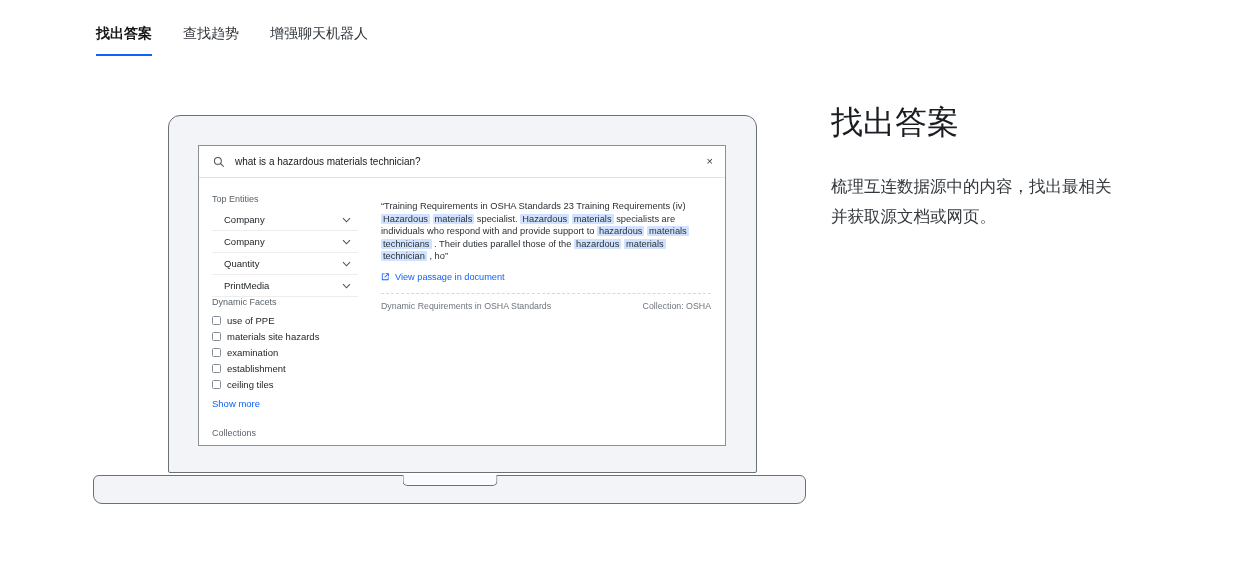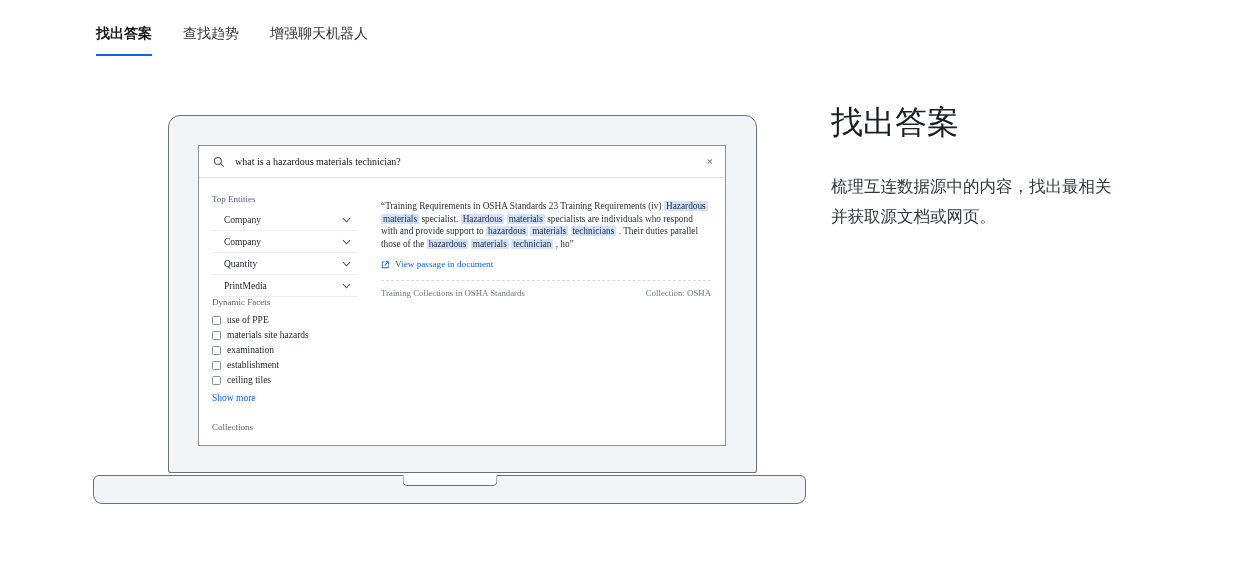--- a/index.html
+++ b/index.html
@@ -1,18 +1,18 @@
 <!DOCTYPE html>
 <html><head>
 <meta charset="utf-8">
 <style>
   * { margin:0; padding:0; box-sizing:border-box; }
   html,body { background:#fff; }
   body { font-family:"Liberation Sans", sans-serif; }
-  .page { position:relative; width:1112px; height:566px; background:#ffffff; overflow:hidden;font-family:Liberation Serif, serif; }
+  .page { position:relative; width:1112px; height:566px; background:#ffffff; overflow:hidden; }
 
   
   .tabs { position:absolute; left:96px; top:25px; display:flex; gap:31px; }
   .tab { font-size:14px; color:#30353a; padding-bottom:11px; cursor:pointer; border-bottom:2px solid transparent; }
   .tab.active { color:#161616; font-weight:bold; border-bottom:2px solid #0f62fe; }
 
   
   .lid { position:absolute; left:168px; top:115px; width:589px; height:358px;
          background:#f2f4f7; border:1.5px solid #697077; border-radius:12px 12px 2px 2px; }
   .screen { position:absolute; left:29px; top:29px; width:528px; height:301px;
@@ -142,21 +142,21 @@
           <p class="passage" id="passage"><span>“Training Requirements in OSHA Standards 23 Training Requirements (iv) </span><span class="hl">Hazardous</span><span> </span><span class="hl">materials</span><span> specialist. </span><span class="hl">Hazardous</span><span> </span><span class="hl">materials</span><span> specialists are individuals who respond with and provide support to </span><span class="hl">hazardous</span><span> </span><span class="hl">materials</span><span> </span><span class="hl">technicians</span><span> . Their duties parallel those of the </span><span class="hl">hazardous</span><span> </span><span class="hl">materials</span><span> </span><span class="hl">technician</span><span> , ho”</span></p>
           <a class="viewlink">
             <svg width="9" height="9" viewBox="0 0 16 16" fill="#0f62fe">
               <path d="M14 2 L8.2 2 L8.2 3.5 L11.4 3.5 L6 8.9 L7.1 10 L12.5 4.6 L12.5 7.8 L14 7.8 Z"></path>
               <path d="M12 13 L3 13 L3 4 L6.5 4 L6.5 2.5 L1.5 2.5 L1.5 14.5 L13.5 14.5 L13.5 9.5 L12 9.5 Z"></path>
             </svg>
             <span>View passage in document</span>
           </a>
           <div class="rdivider"></div>
           <div class="rfooter">
-            <span>Training Collections in OSHA Standards</span>
+            <span>Dynamic Requirements in OSHA Standards</span>
             <span>Collection: OSHA</span>
           </div>
         </section>
       </div>
 
     </div>
   </div>
 
   <div class="base">
     <div class="notch"></div>

